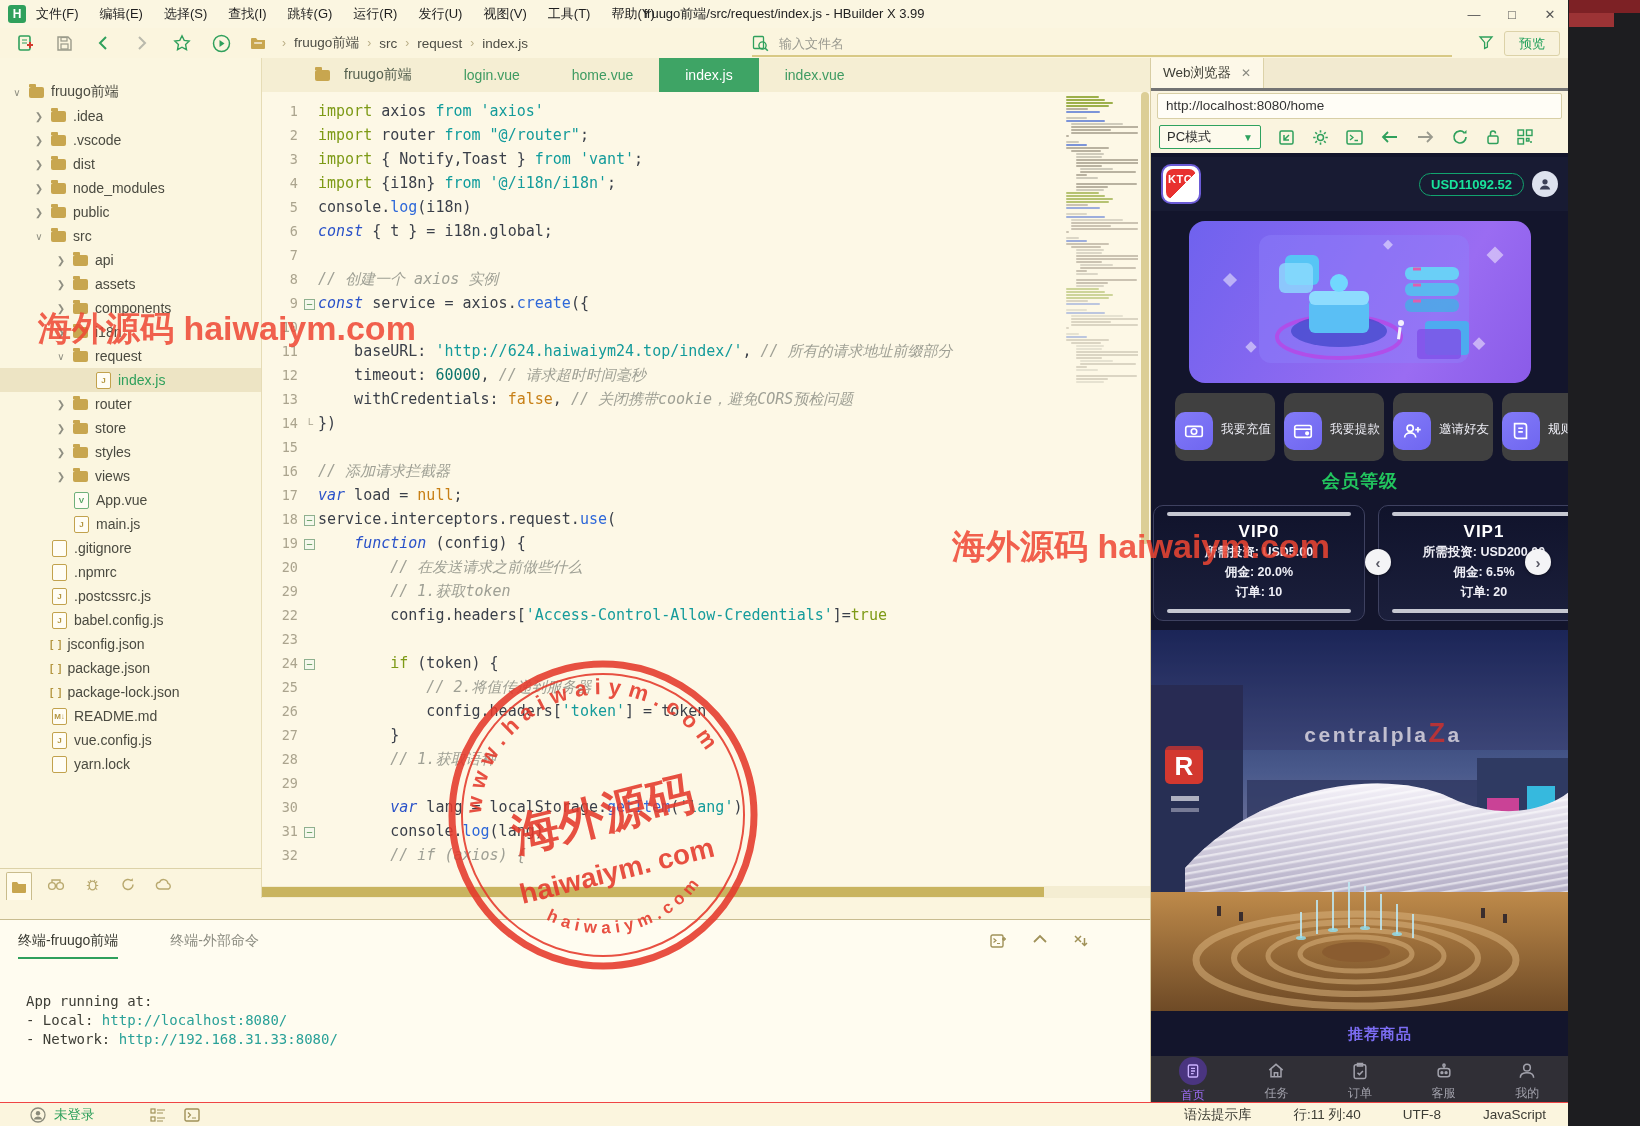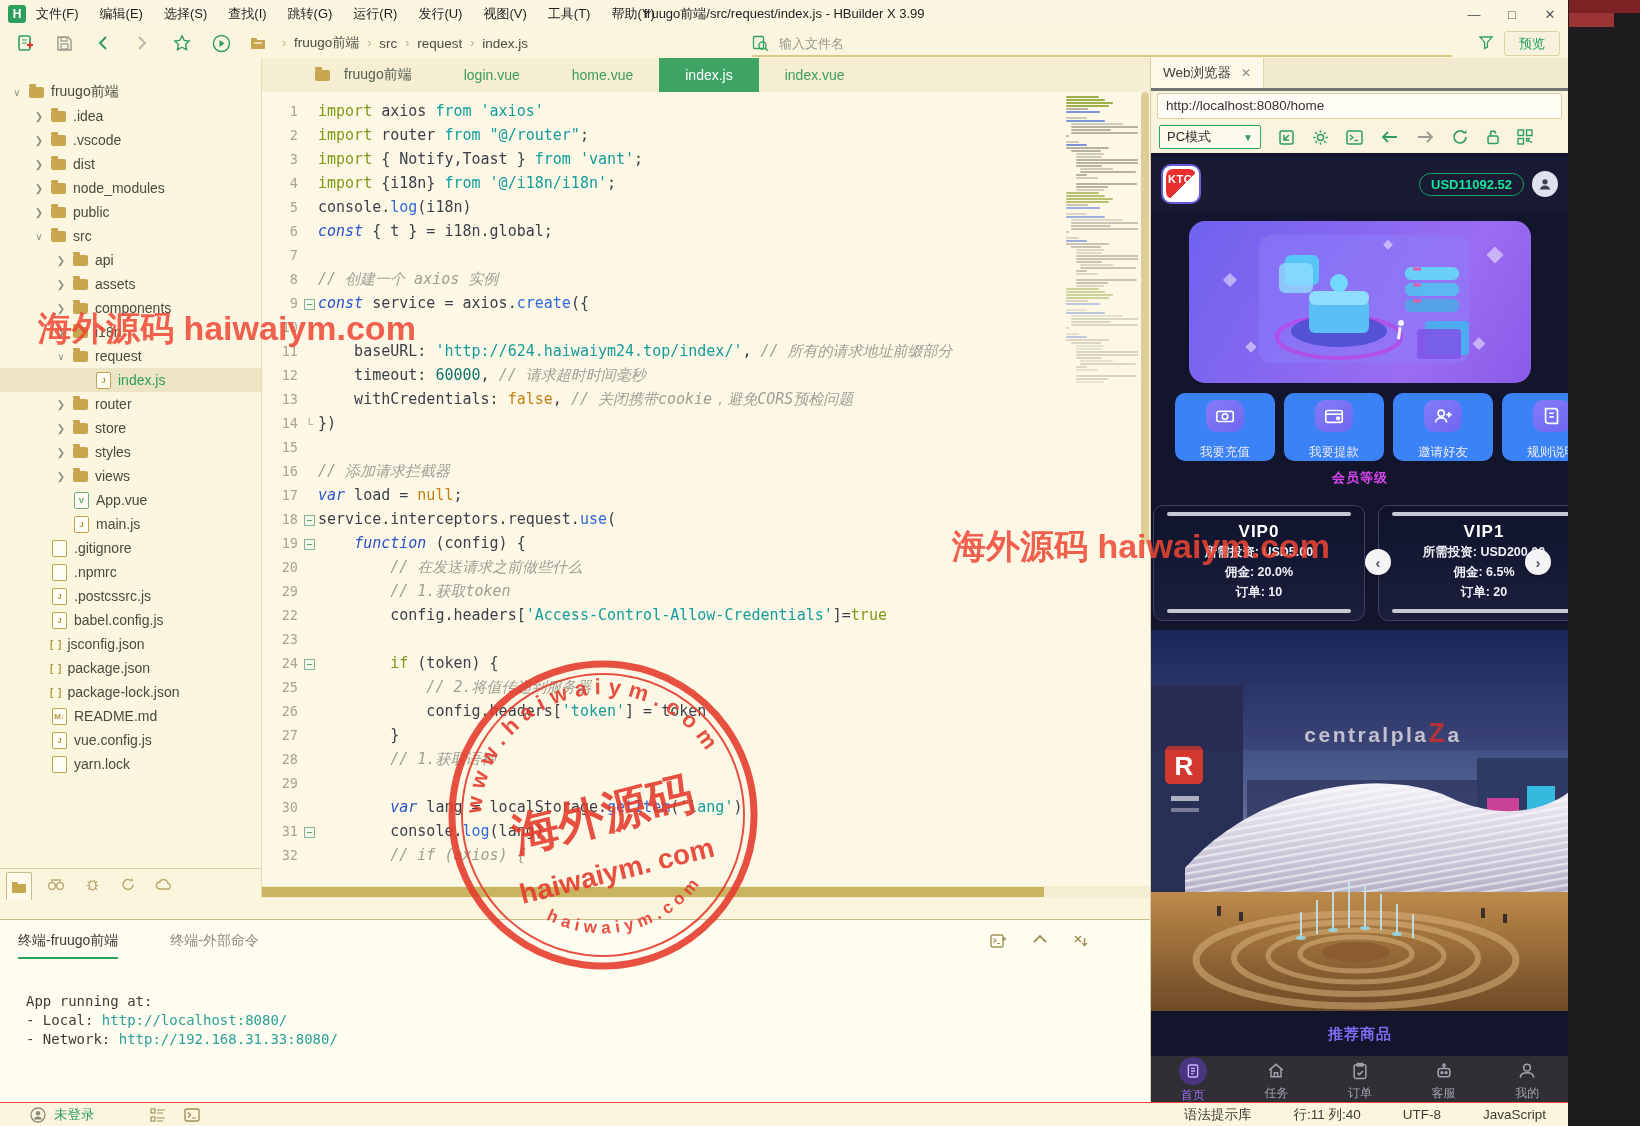--- a/index.html
+++ b/index.html
@@ -99,36 +99,36 @@
   #m-header{position:absolute;left:0;top:4px;width:100%;height:54px;background:#181B33;display:flex;align-items:center;padding:0 10px;box-sizing:border-box;}
   #m-logo{width:40px;height:40px;background:#fff;border:2px solid #6B5BD6;border-radius:10px;position:relative;overflow:hidden;box-sizing:border-box;}
   #m-logo .red{position:absolute;inset:3px;border-radius:7px;background:linear-gradient(135deg,#E8312F 56%,#ffffff 56%);}
   #m-logo .ktc{position:absolute;left:5px;top:7px;color:#fff;font-size:11px;font-weight:bold;letter-spacing:.5px;}
   #m-right{margin-left:auto;display:flex;align-items:center;gap:8px;}
   #m-balance{border:1.5px solid #12A36E;color:#19E39B;border-radius:14px;padding:3px 11px;font-size:13px;font-weight:bold;}
   #m-avatar{width:26px;height:26px;border-radius:50%;background:#DDE2EE;display:flex;align-items:center;justify-content:center;}
   #m-banner{position:absolute;left:38px;top:68px;width:342px;height:162px;border-radius:16px;overflow:hidden;
             background:linear-gradient(120deg,#6F62EE,#9A6CF2 70%,#8A5BE8);}
   #m-actions{position:absolute;left:24px;top:240px;width:460px;display:flex;gap:9px;}
-  .acard{width:100px;height:68px;background:#3b82f6;border-radius:10px;display:flex;flex-direction:column;align-items:center;flex:none;gap:8px;}
+  .acard{width:100px;height:68px;background:#404040;border-radius:10px;display:flex;flex-direction:row;align-items:center;flex:none;gap:8px;}
   .aicon{width:38px;height:38px;margin-top:7px;border-radius:10px;background:linear-gradient(145deg,#837BF8,#6F66F0);display:flex;align-items:center;justify-content:center;}
   .albl{color:#EDEDF5;font-size:12.5px;margin-top:4px;}
-  #m-level{position:absolute;left:0;top:316px;width:418px;text-align:center;color:#d946ef;font-size:13px;font-weight:bold;letter-spacing:1px;}
+  #m-level{position:absolute;left:0;top:316px;width:418px;text-align:center;color:#22c55e;font-size:18px;font-weight:bold;letter-spacing:1px;}
   #m-vips{position:absolute;left:2px;top:352px;width:460px;height:118px;display:flex;gap:13px;}
   .vcard{width:212px;height:116px;border:1px solid #3E4160;border-radius:10px;background:linear-gradient(180deg,#10132B,#1B1F3C);
          box-sizing:border-box;flex:none;display:flex;flex-direction:column;align-items:center;}
   .vbar{width:88%;height:4px;background:#C6C8D2;border-radius:2px;}
   .vbar.top{margin-top:6px;} .vbar.bot{margin-top:auto;margin-bottom:7px;}
   .vname{color:#fff;font-weight:bold;font-size:17px;letter-spacing:1px;margin-top:6px;}
   .vrow{color:#EFEFF6;font-size:12.5px;font-weight:bold;line-height:20px;}
   .varrow{position:absolute;width:26px;height:26px;border-radius:50%;background:#F4F4F6;color:#5a5a66;display:flex;
           align-items:center;justify-content:center;font-size:15px;font-weight:bold;top:396px;box-shadow:0 1px 3px rgba(0,0,0,.4);}
   #arrow-prev{left:214px;} #arrow-next{left:374px;}
   #m-photo{position:absolute;left:0;top:477px;width:418px;height:381px;}
-  #m-recommend{position:absolute;left:0;top:872px;width:418px;text-align:center;color:#7B6CF2;font-size:15px;font-weight:bold;letter-spacing:1px;}
+  #m-recommend{position:absolute;left:0;top:872px;width:418px;text-align:center;color:#7B6CF2;font-size:15px;font-weight:bold;letter-spacing:1px;padding-left:20px;}
   #m-nav{position:absolute;left:0;top:903px;width:418px;height:49px;background:#302F36;display:flex;}
   .nitem{flex:1;display:flex;flex-direction:column;align-items:center;justify-content:center;gap:2px;color:#A2A2AC;font-size:12px;}
   .nitem .nic{width:24px;height:24px;display:flex;align-items:center;justify-content:center;}
   .nitem.active{color:#9B6BF2;}
   .nitem.active .nic{width:28px;height:28px;background:#4A3580;border-radius:50%;}
 
   
   .wm-line{position:absolute;font-size:34px;font-weight:bold;color:#EF4633;opacity:.85;white-space:nowrap;z-index:50;pointer-events:none;}
   #wm1{left:38px;top:306px;} #wm2{left:952px;top:524px;}
   #stamp{position:absolute;left:438px;top:650px;width:330px;height:330px;z-index:60;transform:rotate(-14deg);opacity:.88;pointer-events:none;}

